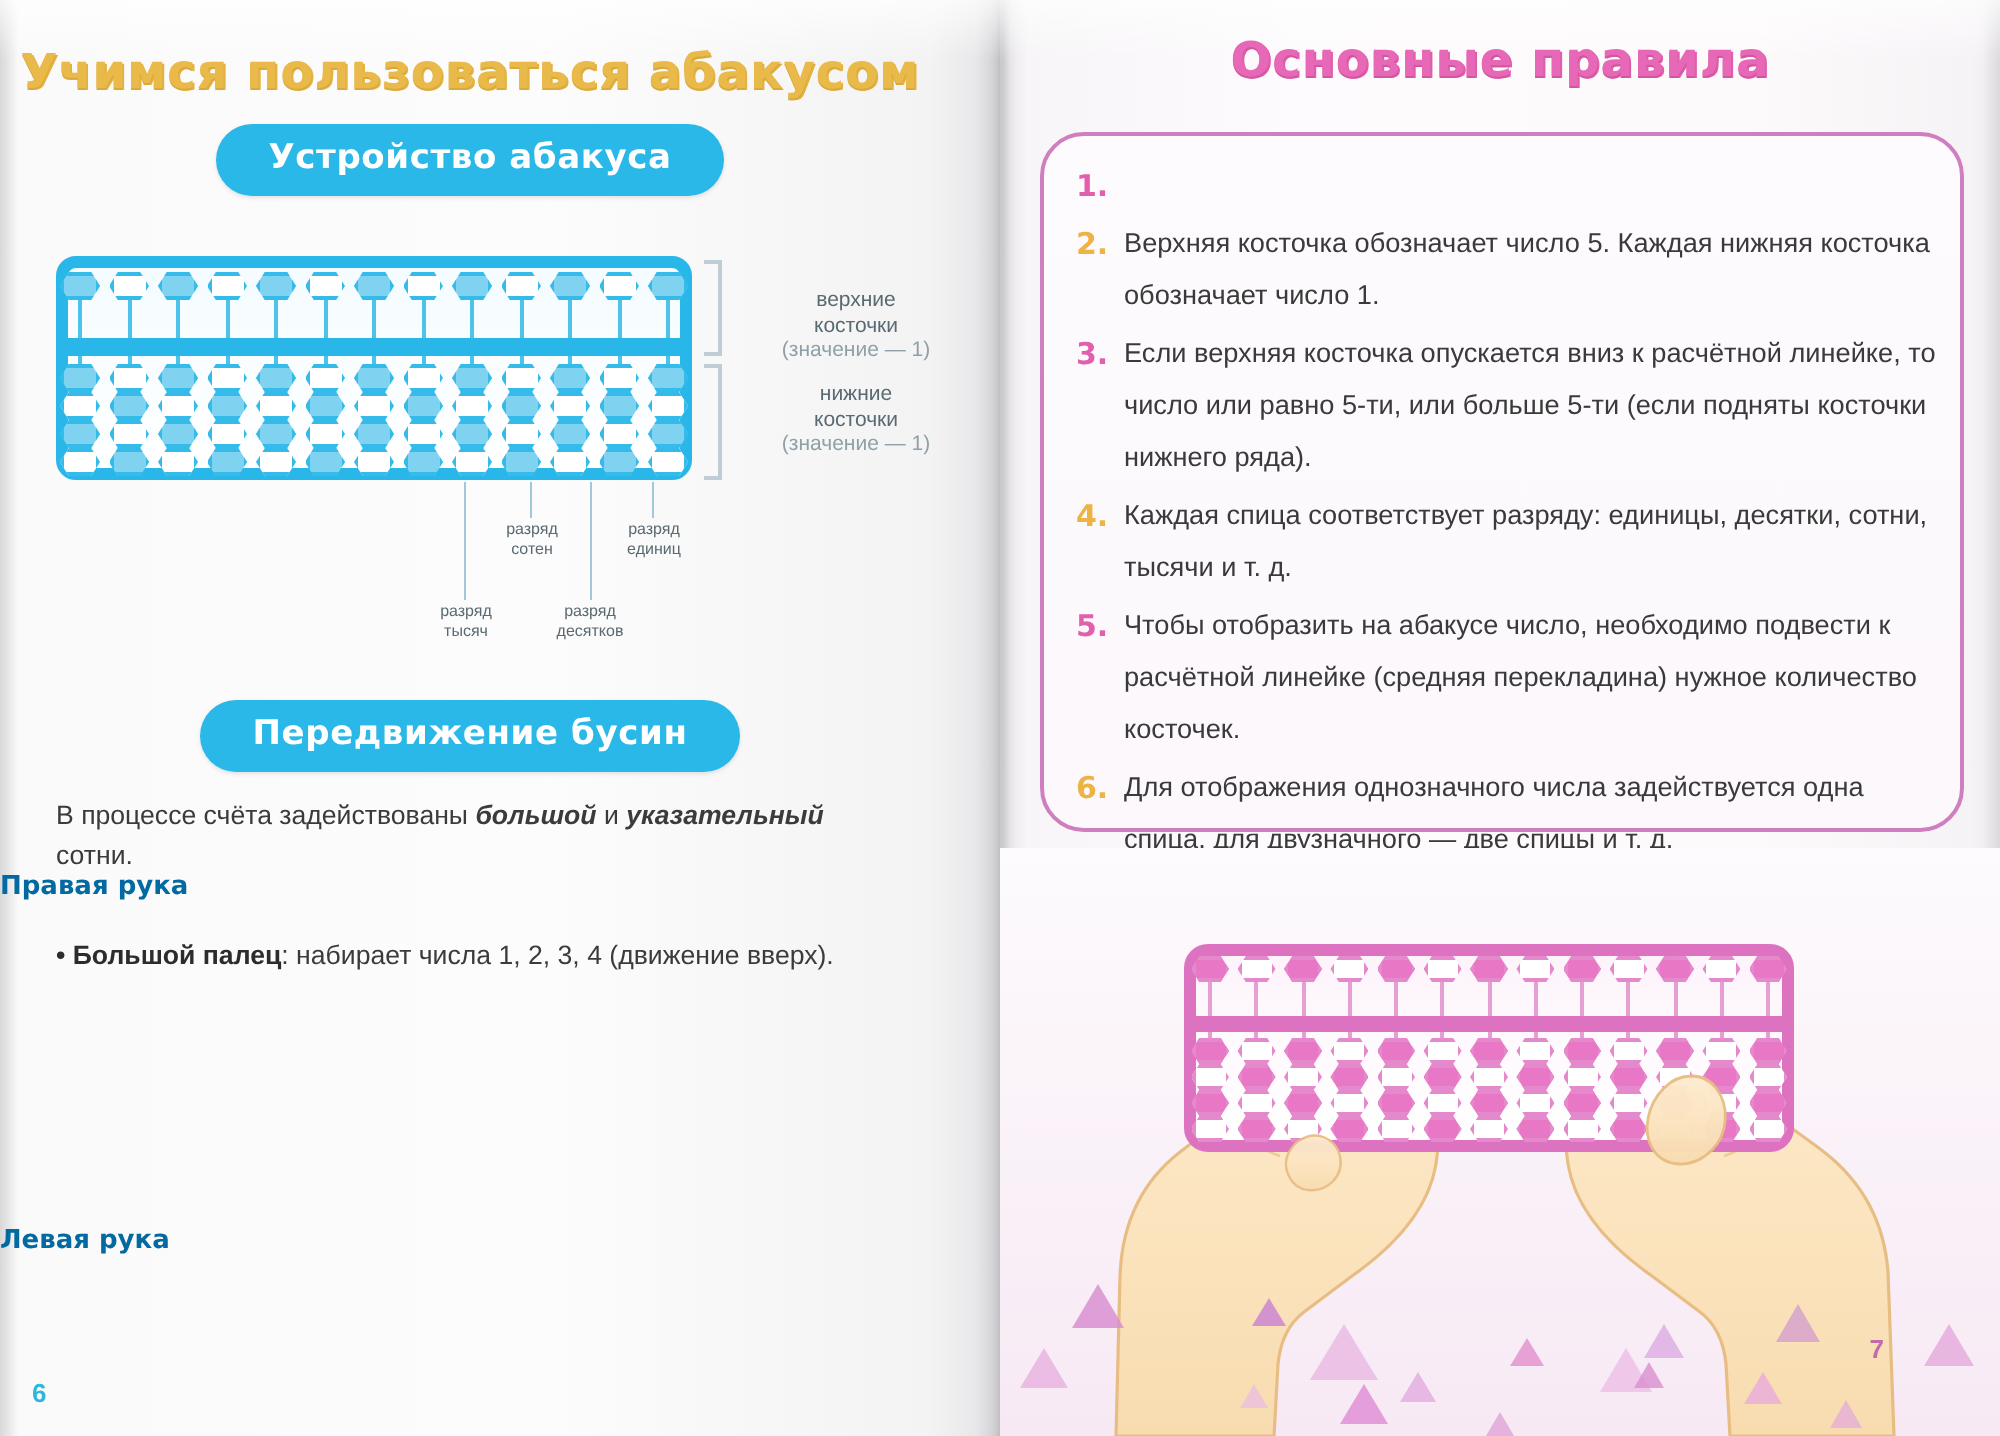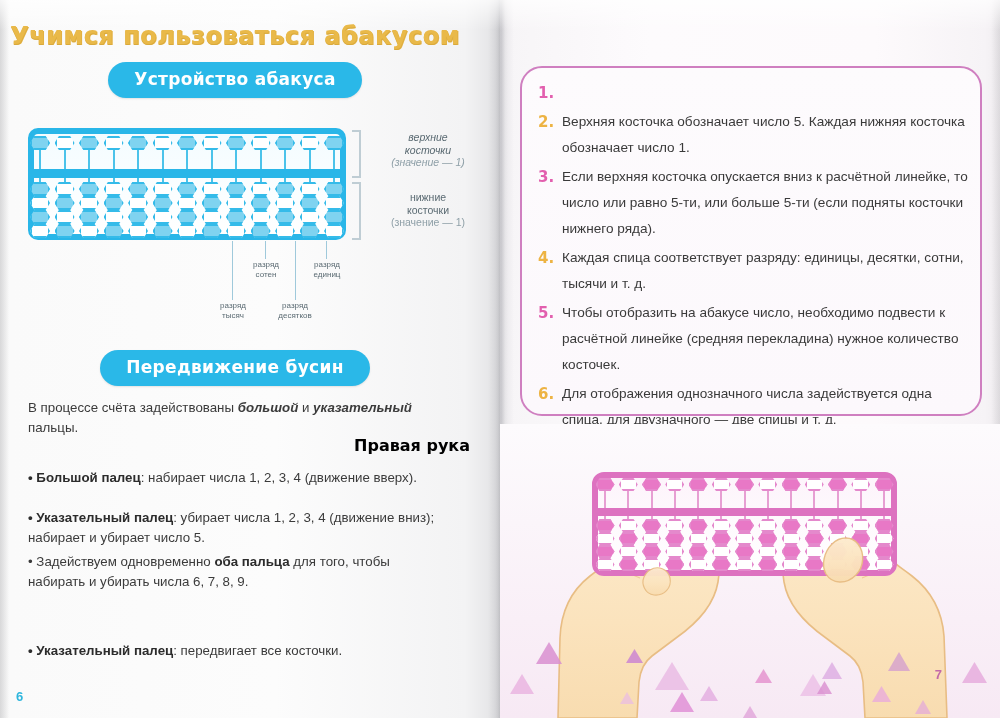--- a/index.html
+++ b/index.html
@@ -63,22 +63,22 @@
   .lab{position:absolute;font-size:10.5px;line-height:12.5px;color:#5a6a72;text-align:center;
        font-family:"Liberation Sans",sans-serif;}
   .lab .dim{color:#8fa0a8;}
   .tick{position:absolute;width:1px;background:#9fc9db;}
   .tlab{position:absolute;font-size:8px;line-height:9.5px;color:#5a6a72;text-align:center;width:54px;}
 
   
   .bodytext{position:absolute;left:28px;width:420px;font-size:13.3px;line-height:19.5px;color:#3b3b3b;}
   .bodytext b{font-weight:bold;color:#2c2c2c;margin-top:24px;}
   .bodytext i{font-style:italic;font-weight:bold;}
-  .subhead{position:absolute;width:470px;left:0;text-align:right;
-     font-family:"DejaVu Sans",sans-serif;font-weight:bold;font-size:16px;color:#000000;}
+  .subhead{position:absolute;width:470px;left:0;text-align:left;
+     font-family:"DejaVu Sans",sans-serif;font-weight:bold;font-size:13px;color:#0369a1;}
   .pgnum{position:absolute;bottom:14px;font-size:13px;font-weight:bold;}
   .pgnum.l{left:16px;color:#2fb6dd;}
   .pgnum.r{right:58px;bottom:36px;color:#c36aa8;}
 
   
   .rp{position:absolute;left:500px;top:0;width:500px;height:718px;}
   .title-pink{
     position:absolute;left:0;top:16px;width:500px;text-align:center;
     font-family:"DejaVu Sans", sans-serif;font-weight:bold;font-size:24px;letter-spacing:.5px;
     color:#e868b8;text-shadow:0 1px 0 #d4559f, 1px 1px 0 #de5eab;
@@ -211,21 +211,21 @@
           <div class="bead fill" style="left: 296px; top: 54px; width: 20px; height: 14px;"></div>
           <div class="bead hollow" style="left: 296px; top: 68px; width: 20px; height: 14px;"></div>
           <div class="bead fill" style="left: 296px; top: 82px; width: 20px; height: 14px;"></div>
           <div class="bead hollow" style="left: 296px; top: 96px; width: 20px; height: 14px;"></div>
         </div>
     </div>
 
     <div class="brace" style="left:352px;top:130px;height:48px;"></div>
     <div class="brace" style="left:352px;top:182px;height:58px;"></div>
 
-    <div class="lab" style="left:366px;top:131px;width:124px;font-style:italic;">
+    <div class="lab" style="left:366px;top:144px;width:124px;">
       <div>верхние</div>
       <div>косточки</div>
       <div class="dim">(значение — 1)</div>
     </div>
 
     <div class="lab" style="left:366px;top:191px;width:124px;">
       <div>нижние</div>
       <div>косточки</div>
       <div class="dim">(значение — 1)</div>
     </div>
@@ -250,46 +250,39 @@
     <div class="tlab" style="left:268px;top:301px;">
       <div>разряд</div>
       <div>десятков</div>
     </div>
 
     <div class="pill-wrap" style="top:350px;">
       <span class="pill blue">Передвижение бусин</span>
     </div>
 
     <div class="bodytext" style="top:398px;">
-      <span>В процессе счёта задействованы </span><i>большой</i><span> и </span><i>указательный</i><span> пальцы.</span>
+      <span>В процессе счёта задействованы </span><i>большой</i><span> и </span><i>указательный</i><span> сотни.</span>
     </div>
 
     <div class="subhead" style="top:436px;">Правая рука</div>
 
     <div class="bodytext" style="top:468px;">
       <b>• Большой палец</b><span>: набирает числа 1, 2, 3, 4 (движение вверх).</span>
     </div>
 
-    <div class="bodytext" style="top:508px;">
-      <b>• Указательный палец</b><span>: убирает числа 1, 2, 3, 4 (движение вниз); набирает и убирает число 5.</span>
-    </div>
-
-    <div class="bodytext" style="top:552px;">
-      <span>• Задействуем одновременно </span><b>оба пальца</b><span> для того, чтобы набирать и убирать числа 6, 7, 8, 9.</span>
-    </div>
-
-
-    <div class="bodytext" style="top:641px;">
-      <b>• Указательный палец</b><span>: передвигает все косточки.</span>
-    </div>
+
+
+    <div class="subhead" style="top:613px;">Левая рука</div>
+
 
     <div class="pgnum l">6</div>
   </div>
 
   <div class="rp">
+    <div class="title-pink">Основные правила</div>
 
     <div class="rules-box">
       <div class="rules" id="rules-list">
           <div class="rule">
             <div class="rnum p">1.</div>
           </div>
           <div class="rule">
             <div class="rnum o">2.</div>
             <div class="rtxt">Верхняя косточка обозначает число 5. Каждая нижняя косточка обозначает число 1.</div>
           </div>

